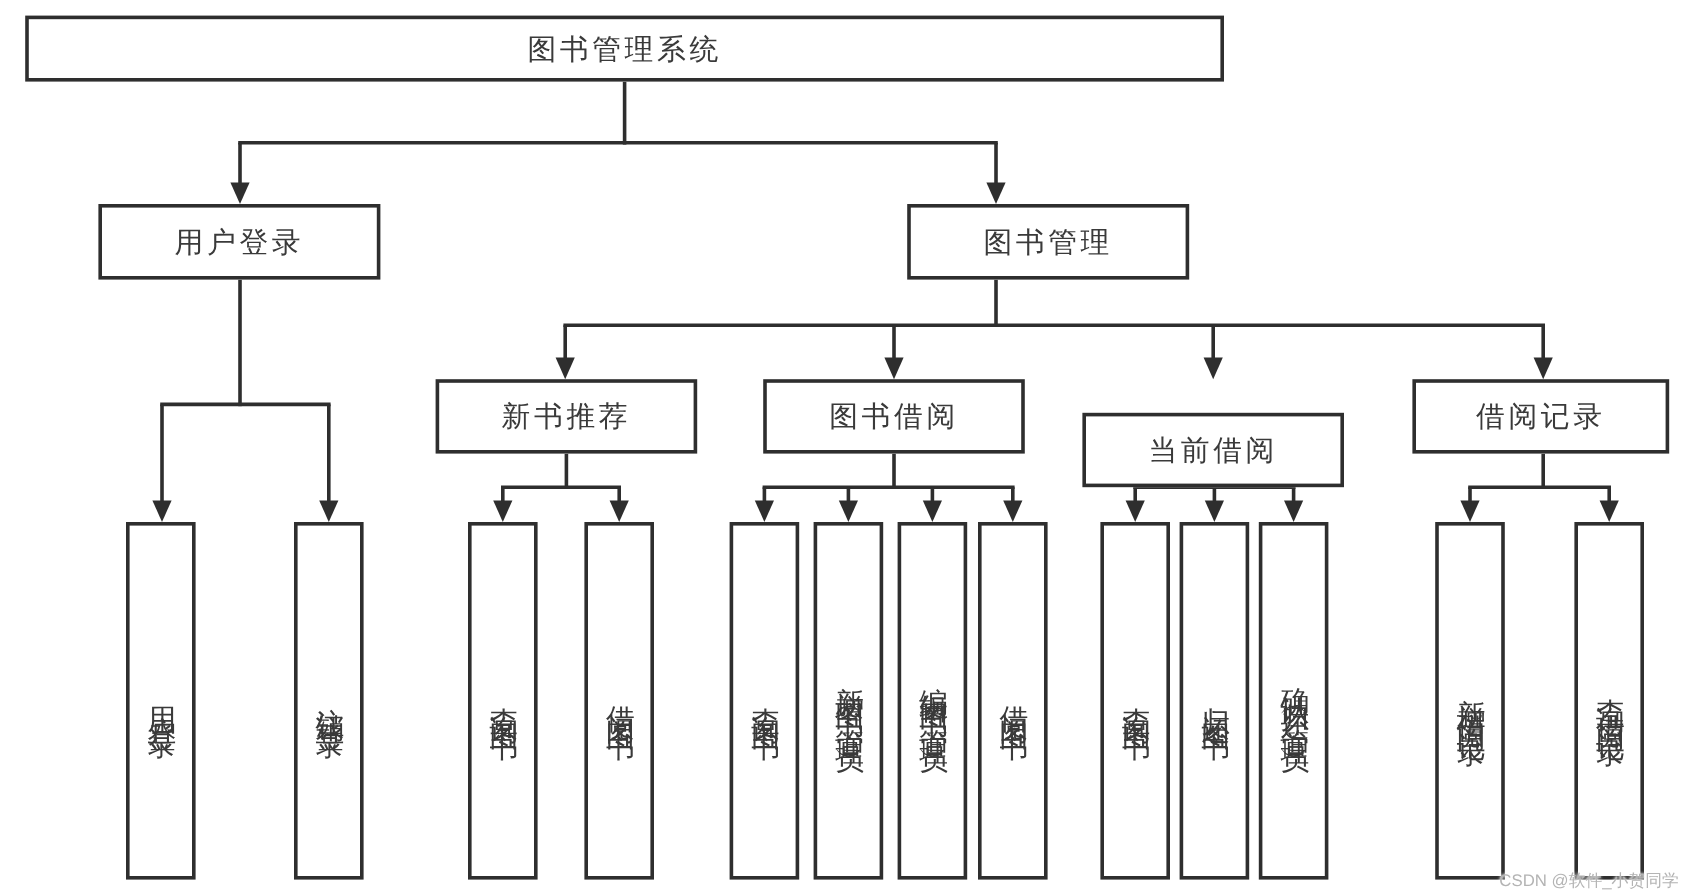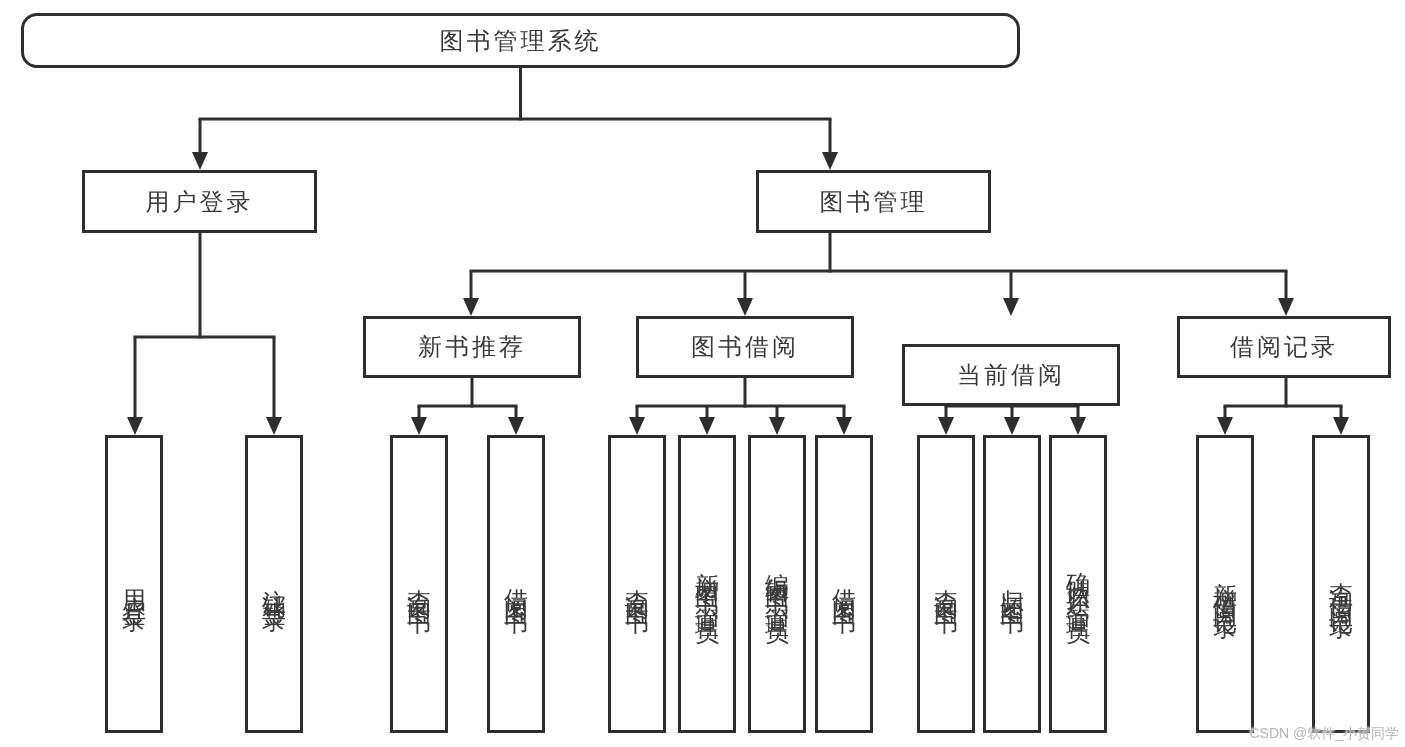--- a/index.html
+++ b/index.html
@@ -124,21 +124,21 @@
       <polygon points="769,417 785,417 777,435"></polygon>
       <polygon points="836,417 852,417 844,435"></polygon>
       <polygon points="938,417 954,417 946,435"></polygon>
       <polygon points="1004,417 1020,417 1012,435"></polygon>
       <polygon points="1070,417 1086,417 1078,435"></polygon>
       <polygon points="1217,417 1233,417 1225,435"></polygon>
       <polygon points="1333,417 1349,417 1341,435"></polygon>
     </g>
   </svg>
 
-  <div class="node" style="left:21px; top:13px; width:999px; height:55px;border-radius:16px;">
+  <div class="node" style="left:21px; top:13px; width:999px; height:55px;">
     <span class="h-label">图书管理系统</span>
   </div>
 
   <div class="node" style="left:82px; top:170px; width:235px; height:63px;">
     <span class="h-label">用户登录</span>
   </div>
   <div class="node" style="left:712px; top:170px; width:235px; height:63px;margin-left:44px;">
     <span class="h-label">图书管理</span>
   </div>
 

